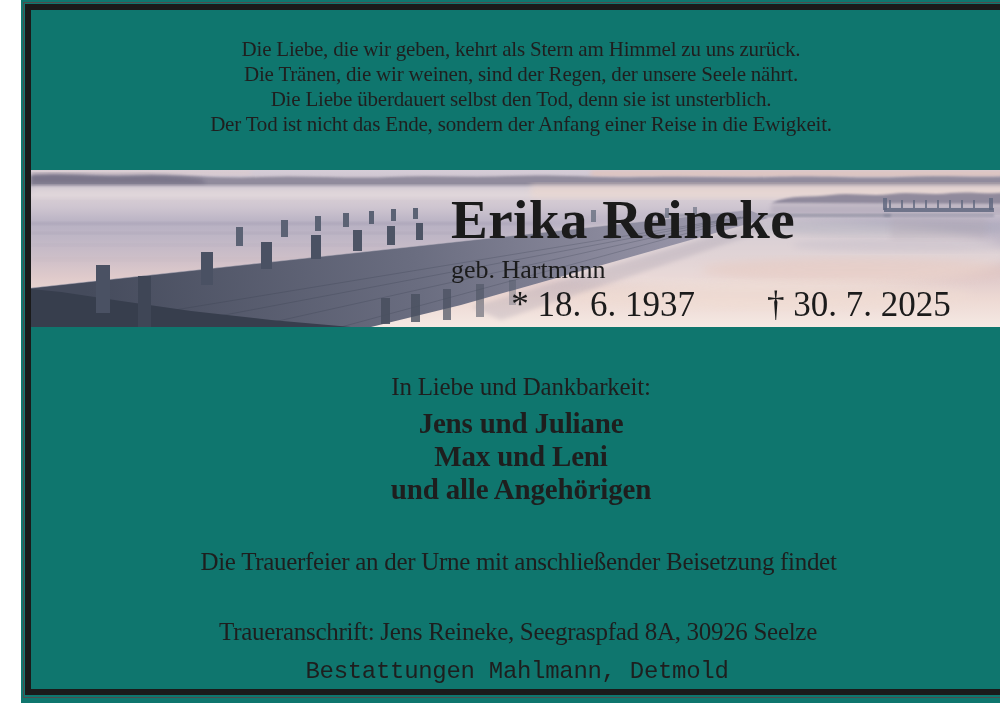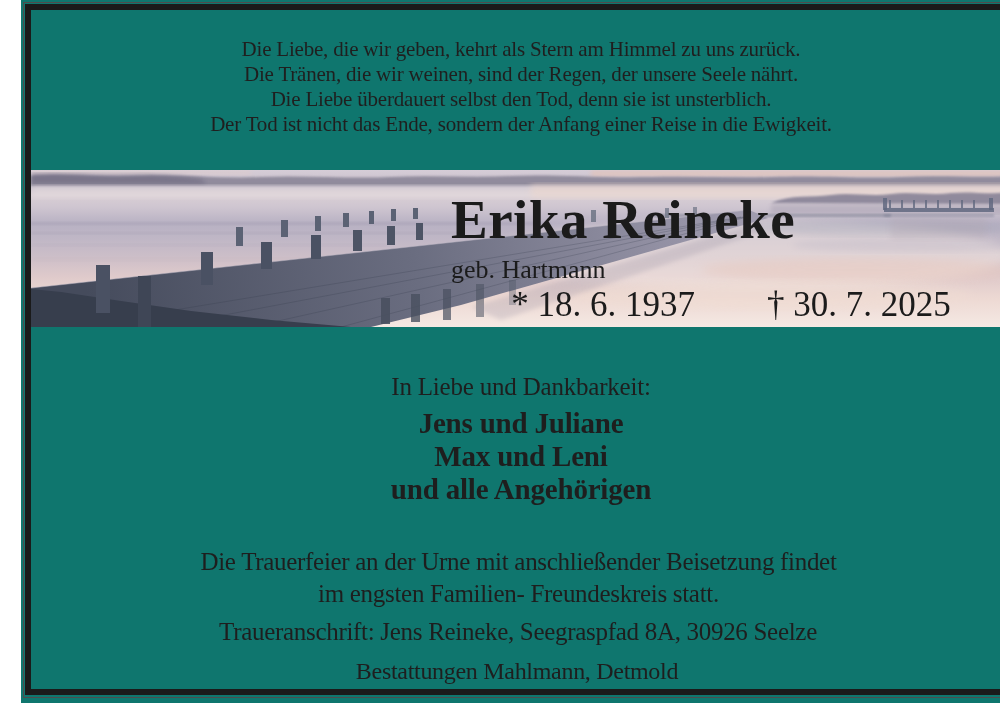--- a/index.html
+++ b/index.html
@@ -28,21 +28,21 @@
   .tribute{position:absolute;top:374px;left:0;right:0;text-align:center;}
   .tribute-intro{font-size:25px;line-height:25px;letter-spacing:-0.2px;}
   .mourners{margin-top:8px;font-size:29px;font-weight:bold;line-height:33px;letter-spacing:-0.2px;}
 
   
   .notice{position:absolute;top:546px;left:20px;right:25px;text-align:center;
           font-size:25px;line-height:32px;letter-spacing:-0.3px;}
   .address{position:absolute;top:618px;left:20px;right:26px;text-align:center;
            font-size:25px;line-height:27px;letter-spacing:-0.3px;}
   .funeral-home{position:absolute;top:659px;left:12px;right:20px;text-align:center;
-           font-size:24px;line-height:25px;letter-spacing:-0.3px;}
+           font-size:24px;line-height:25px;letter-spacing:-0.3px;font-family:Liberation Mono, monospace;}
 </style>
 </head>
 <body>
 
 <div class="page">
 
   <div class="frame-thin"></div>
   <div class="frame-black"></div>
 
   <div class="poem">
@@ -182,20 +182,19 @@
     <div class="tribute-intro">In Liebe und Dankbarkeit:</div>
     <div class="mourners">
       <div>Jens und Juliane</div>
       <div>Max und Leni</div>
       <div>und alle Angehörigen</div>
     </div>
   </div>
 
   <div class="notice">
     <div>Die Trauerfeier an der Urne mit anschließender Beisetzung findet</div>
-    <div>im engsten Familien- Freundeskreis statt.</div>
   </div>
 
   <div class="address">Traueranschrift: Jens Reineke, Seegraspfad 8A, 30926 Seelze</div>
 
   <div class="funeral-home">Bestattungen Mahlmann, Detmold</div>
 
 </div>
 
 </body></html>

